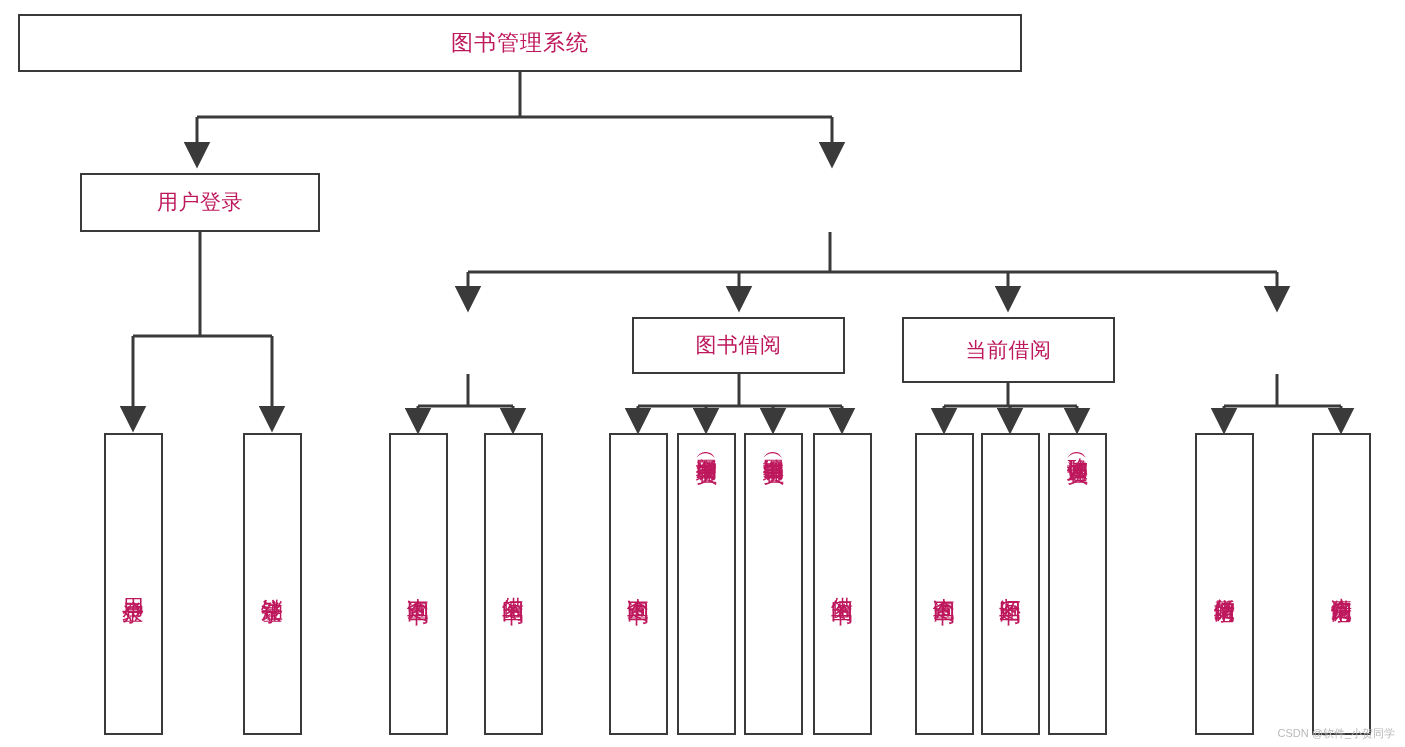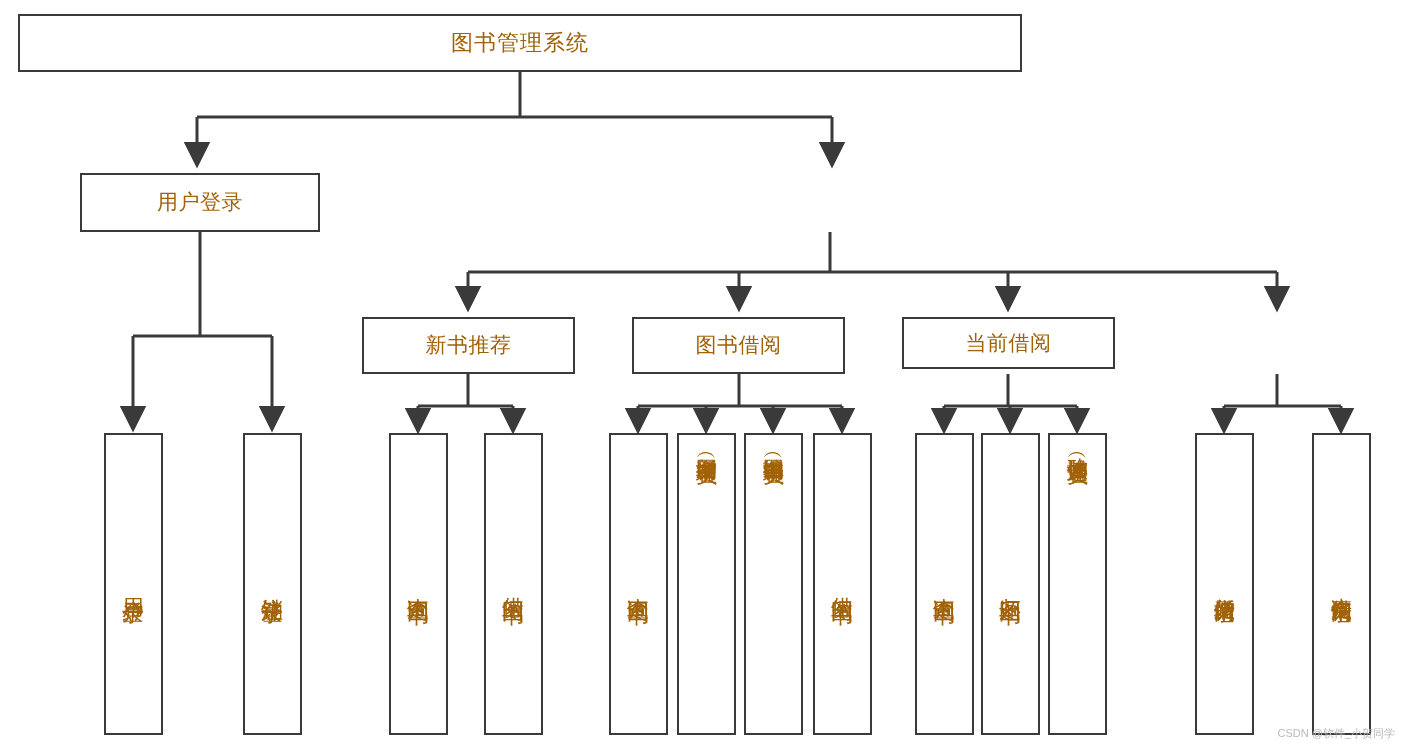--- a/index.html
+++ b/index.html
@@ -27,21 +27,21 @@
     pointer-events: none;
   }
   .node {
     position: absolute;
     box-sizing: border-box;
     background: #ffffff;
     border: 2px solid #3a3a3a;
     display: flex;
     align-items: center;
     justify-content: center;
-    color: #a16207;
+    color: #be185d;
     z-index: 2;
   }
   .node .lbl {
     display: block;
     text-align: center;
     line-height: 1.18;
     white-space: nowrap;
   }
   
   .node.horiz .lbl {
@@ -139,29 +139,26 @@
 
   <div class="node root horiz" style="left:18px; top:14px; width:1004px; height:58px;">
     <span class="lbl">图书管理系统</span>
   </div>
 
   <div class="node horiz" style="left:80px; top:173px; width:240px; height:59px;">
     <span class="lbl">用户登录</span>
   </div>
 
 
-  <div class="node horiz" style="left:362px; top:317px; width:213px; height:57px;">
-    <span class="lbl">新书推荐</span>
-  </div>
 
   <div class="node horiz" style="left:632px; top:317px; width:213px; height:57px;">
     <span class="lbl">图书借阅</span>
   </div>
 
-  <div class="node horiz" style="left:902px; top:317px; width:213px; height:52px;">
+  <div class="node horiz" style="left:902px; top:317px; width:213px; height:66px;">
     <span class="lbl">当前借阅</span>
   </div>
 
 
   <div class="node vert" style="left:104px; top:433px; width:59px; height:302px;">
     <span class="lbl">用户登录</span>
   </div>
 
   <div class="node vert" style="left:243px; top:433px; width:59px; height:302px;">
     <span class="lbl">注销登录</span>

